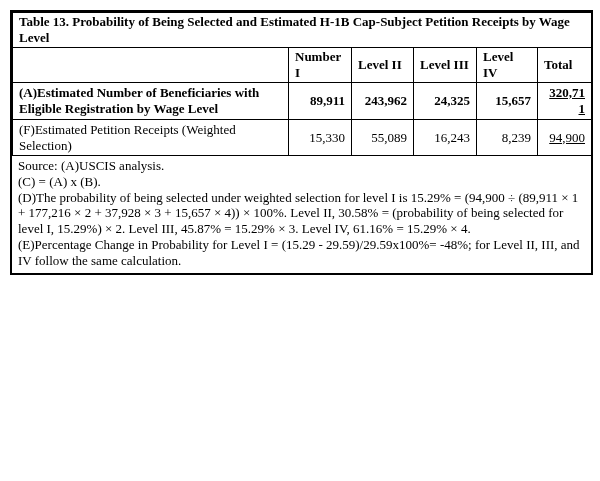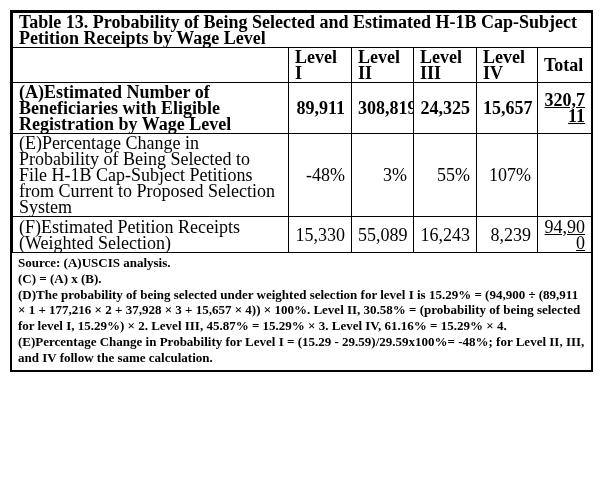--- a/index.html
+++ b/index.html
@@ -18,21 +18,21 @@
     width: 583px;
     box-sizing: border-box;
     border: 2px solid #000000;
     background: #ffffff;
   }
   table.t13 {
     border-collapse: collapse;
     table-layout: fixed;
     width: 100%;
     color: #000000;
-    font-size: 18px;
+    font-size: 13px;
     line-height: 16px;
   }
   table.t13 td {
     border: 1px solid #000000;
     padding: 1px 6px;
     vertical-align: middle;
     overflow: hidden;
   }
   td.title-cell {
     font-weight: bold;
@@ -44,21 +44,21 @@
   td.lbl { padding-left: 6px; padding-right: 4px; }
   td.num { text-align: right; padding-right: 6px; }
   td.total-col { overflow-wrap: anywhere; word-wrap: break-word; text-decoration: underline; }
   tr.bold-row td { font-weight: bold; }
   .notes {
     color: #000000;
     font-size: 13px;
     line-height: 15.8px;
     padding: 2px 6px 4px 6px;
   }
-  .notes p { margin: 0; font-weight: bold; }
+  .notes p { margin: 0; }
 </style>
 </head>
 <body>
 
 <div class="page">
   <div class="doc">
     <table class="t13">
       <colgroup>
         <col style="width:276px">
         <col style="width:63px">
@@ -68,47 +68,39 @@
         <col style="width:54px">
       </colgroup>
 
       <tbody>
           <tr style="height:32px">
         <td class="title-cell" colspan="6">Table 13. Probability of Being Selected and Estimated H-1B Cap-Subject Petition Receipts by Wage Level</td>
       </tr>
 
       <tr class="head-row">
         <td class="lbl"></td>
-        <td class="hd">Level I</td>
+        <td class="hd">Number I</td>
         <td class="hd">Level II</td>
         <td class="hd">Level III</td>
         <td class="hd">Level IV</td>
         <td class="hd">Total</td>
       </tr>
 
       <tr class="bold-row" style="height:37px">
         <td class="lbl">(A)Estimated Number of Beneficiaries with Eligible Registration by Wage Level</td>
         <td class="num">89,911</td>
-        <td class="num">308,819</td>
+        <td class="num">243,962</td>
         <td class="num">24,325</td>
         <td class="num">15,657</td>
         <td class="num total-col">320,711</td>
       </tr>
 
 
 
 
-      <tr style="height:48px">
-        <td class="lbl">(E)Percentage Change in Probability of Being Selected to File H-1B Cap-Subject Petitions from Current to Proposed Selection System</td>
-        <td class="num">-48%</td>
-        <td class="num">3%</td>
-        <td class="num">55%</td>
-        <td class="num">107%</td>
-        <td class="num total-col"></td>
-      </tr>
 
       <tr style="height:36px">
         <td class="lbl">(F)Estimated Petition Receipts (Weighted Selection)</td>
         <td class="num">15,330</td>
         <td class="num">55,089</td>
         <td class="num">16,243</td>
         <td class="num">8,239</td>
         <td class="num total-col">94,900</td>
       </tr>
     </tbody>

